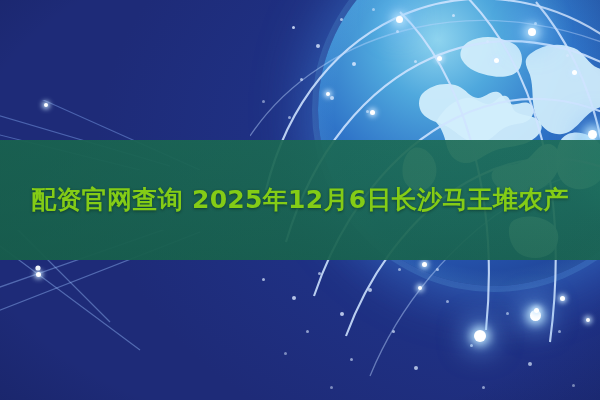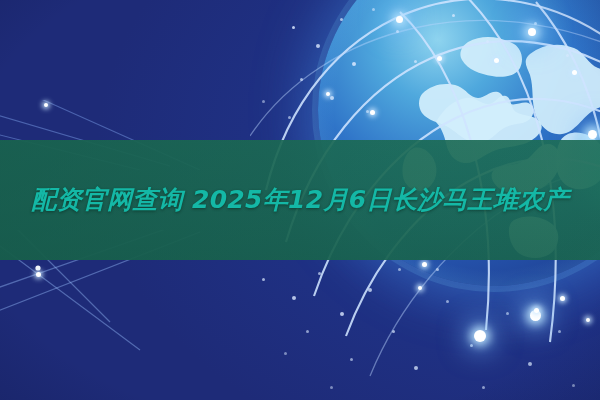--- a/index.html
+++ b/index.html
@@ -140,29 +140,28 @@
     top: 140px;
     width: 600px;
     height: 120px;
     display: flex;
     flex-direction: column;
     align-items: center;
     justify-content: center;
     gap: 4px;
   }
   .hl-line {
-    color: #14b8a6;
+    color: #84cc16;
     font-size: 25px;
     font-weight: bold;
     line-height: 34px;
     letter-spacing: 0.3px;
     text-align: center;
     white-space: nowrap;
     text-shadow: 0 1px 3px rgba(0,20,10,0.45);
-    font-style: italic;
   }
 </style>
 </head>
 <body>
 
 <div id="banner">
 
   <div class="bg-base"></div>
 
   <div class="globe-wrap">

